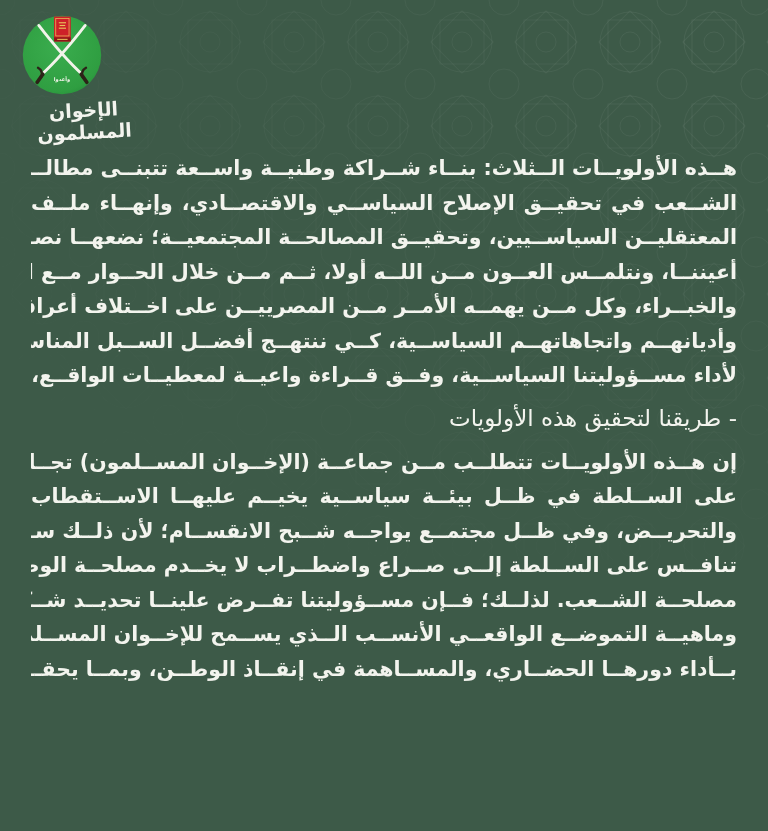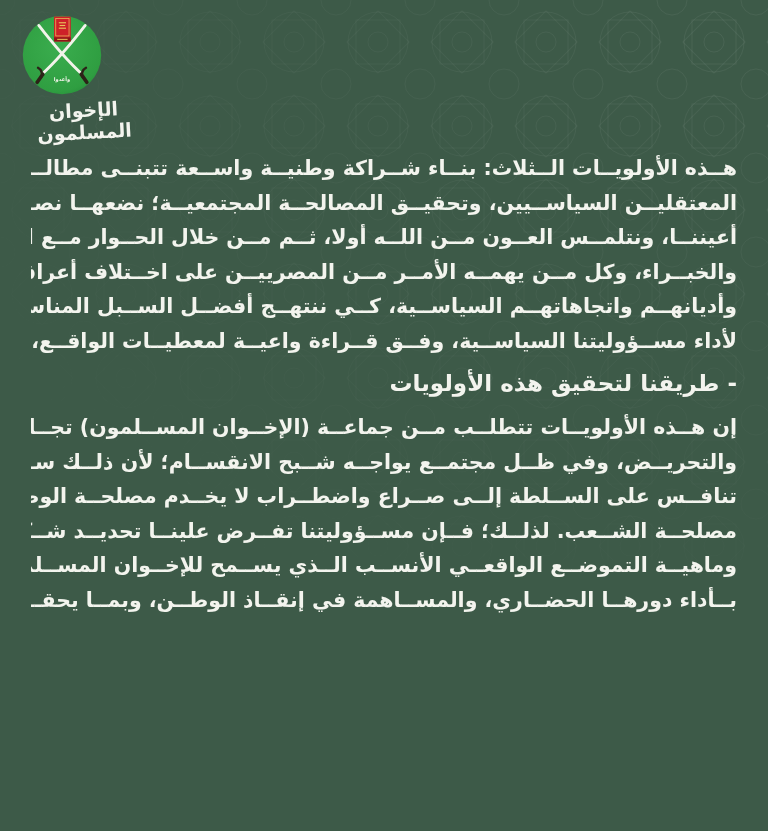--- a/index.html
+++ b/index.html
@@ -66,21 +66,21 @@
     overflow: hidden;
     text-align: justify;
     text-align-last: justify;
   }
   .para .line.last {
     text-align-last: right;
   }
   .heading {
     margin: 10px 0 12px 0;
     font-size: 23px;
-    font-weight: bold;
+    font-weight: normal;
     line-height: 30px;
     text-align: right;
   }
 </style>
 </head>
 <body>
 
 <div class="canvas">
 
   <svg class="bg-pattern" width="768" height="560" viewBox="0 0 768 560">
@@ -143,29 +143,31 @@
       </g>
 
       <text x="50" y="83" font-size="6.4" fill="#f2f3ea" text-anchor="middle" font-weight="bold">وأعدوا</text>
     </svg>
     <div class="calligraphy">الإخوان المسلمون</div>
   </div>
 
   <div class="content">
     <div class="para">
         <div class="line">هــذه الأولويــات الــثلاث: بنــاء شــراكة وطنيــة واســعة تتبنــى مطالــب</div>
+        <div class="line">الشــعب في تحقيــق الإصلاح السياســي والاقتصــادي، وإنهــاء ملــف</div>
         <div class="line">المعتقليــن السياســيين، وتحقيــق المصالحــة المجتمعيــة؛ نضعهــا نصــب</div>
         <div class="line">أعيننــا، ونتلمــس العــون مــن اللــه أولا، ثــم مــن خلال الحــوار مــع الشــركاء</div>
         <div class="line">والخبــراء، وكل مــن يهمــه الأمــر مــن المصرييــن على اخــتلاف أعراقهــم</div>
         <div class="line">وأديانهــم واتجاهاتهــم السياســية، كــي ننتهــج أفضــل الســبل المناســبة</div>
         <div class="line">لأداء مســؤوليتنا السياســية، وفــق قــراءة واعيــة لمعطيــات الواقــع، وتأمــل</div>
       </div>
     <div class="heading">- طريقنا لتحقيق هذه الأولويات</div>
     <div class="para">
         <div class="line">إن هــذه الأولويــات تتطلــب مــن جماعــة (الإخــوان المســلمون) تجــاوز الصــراع</div>
+        <div class="line">على الســلطة في ظــل بيئــة سياســية يخيــم عليهــا الاســتقطاب</div>
         <div class="line">والتحريــض، وفي ظــل مجتمــع يواجــه شــبح الانقســام؛ لأن ذلــك ســيُحوّل أي</div>
         <div class="line">تنافــس على الســلطة إلــى صــراع واضطــراب لا يخــدم مصلحــة الوطــن ولا</div>
         <div class="line">مصلحــة الشــعب. لذلــك؛ فــإن مســؤوليتنا تفــرض علينــا تحديــد شــكل</div>
         <div class="line">وماهيــة التموضــع الواقعــي الأنســب الــذي يســمح للإخــوان المســلمين</div>
         <div class="line">بــأداء دورهــا الحضــاري، والمســاهمة في إنقــاذ الوطــن، وبمــا يحقــق أكبــر</div>
       </div>
   </div>
 
 </div>
 

